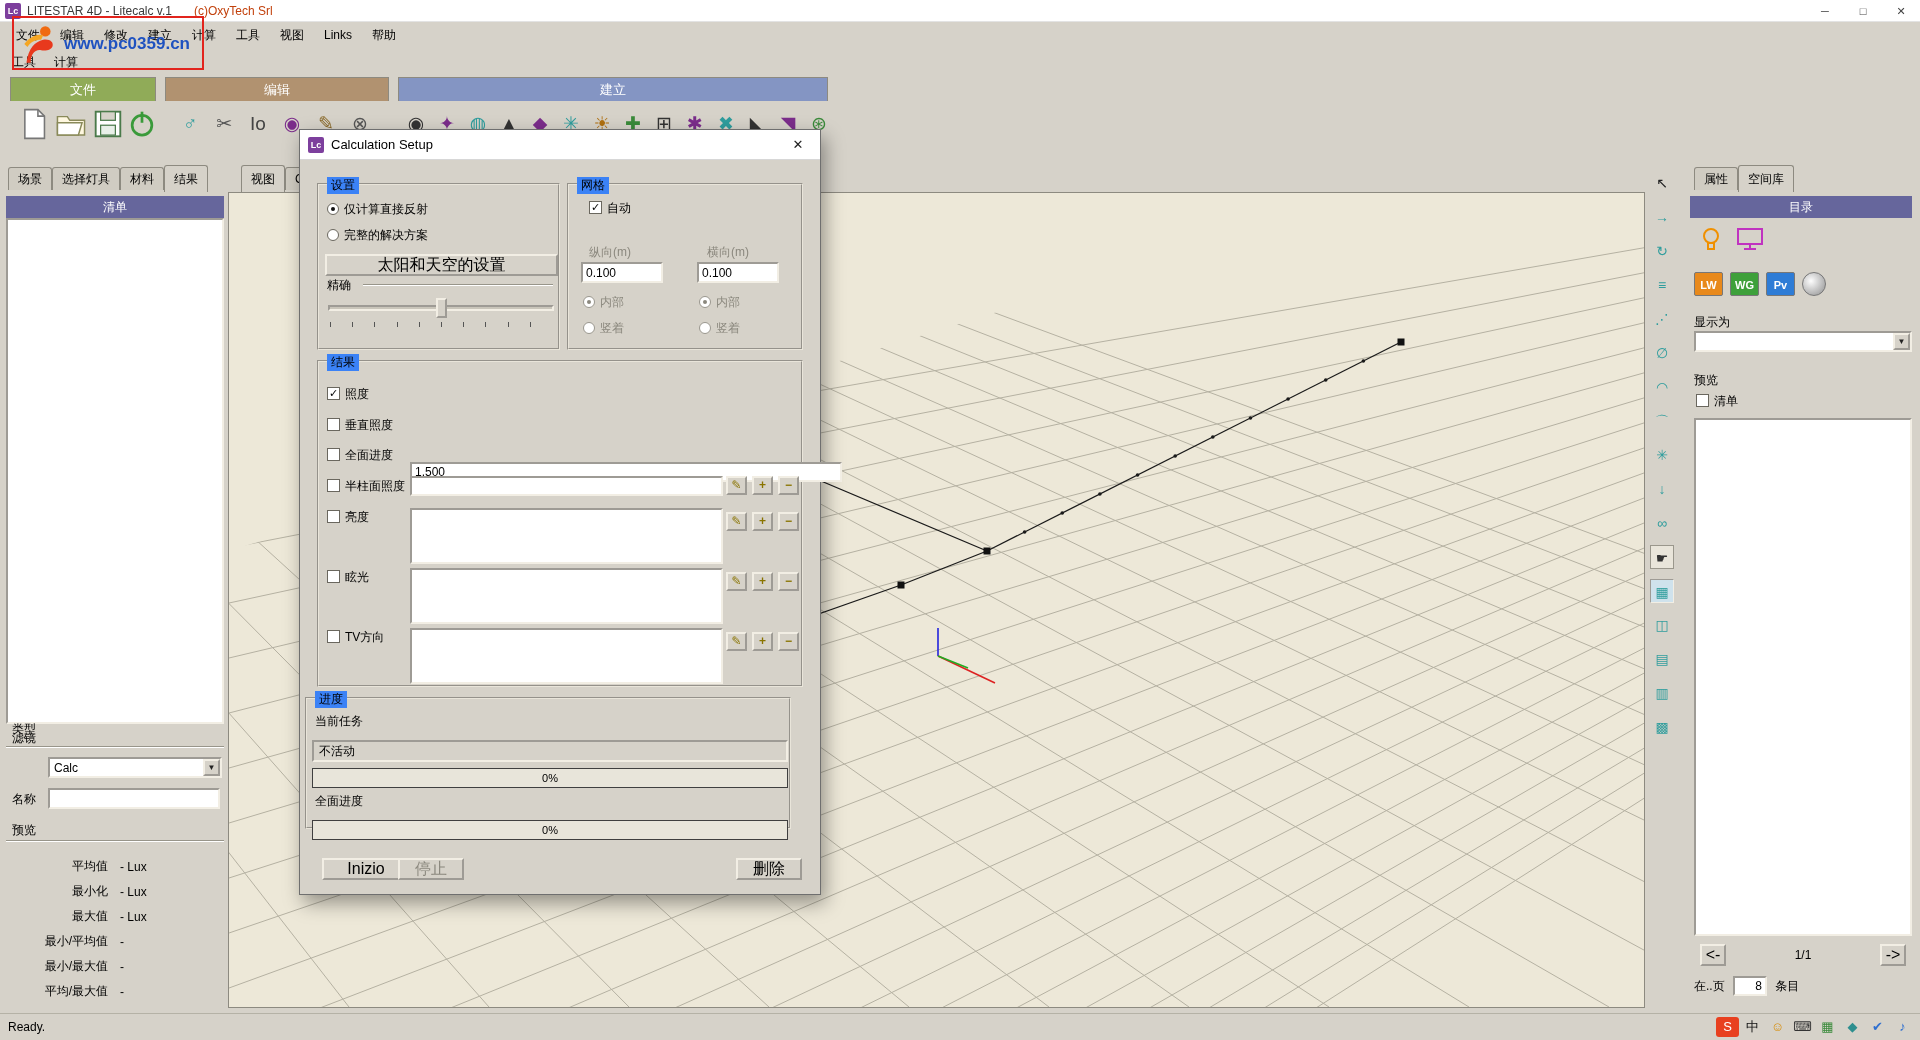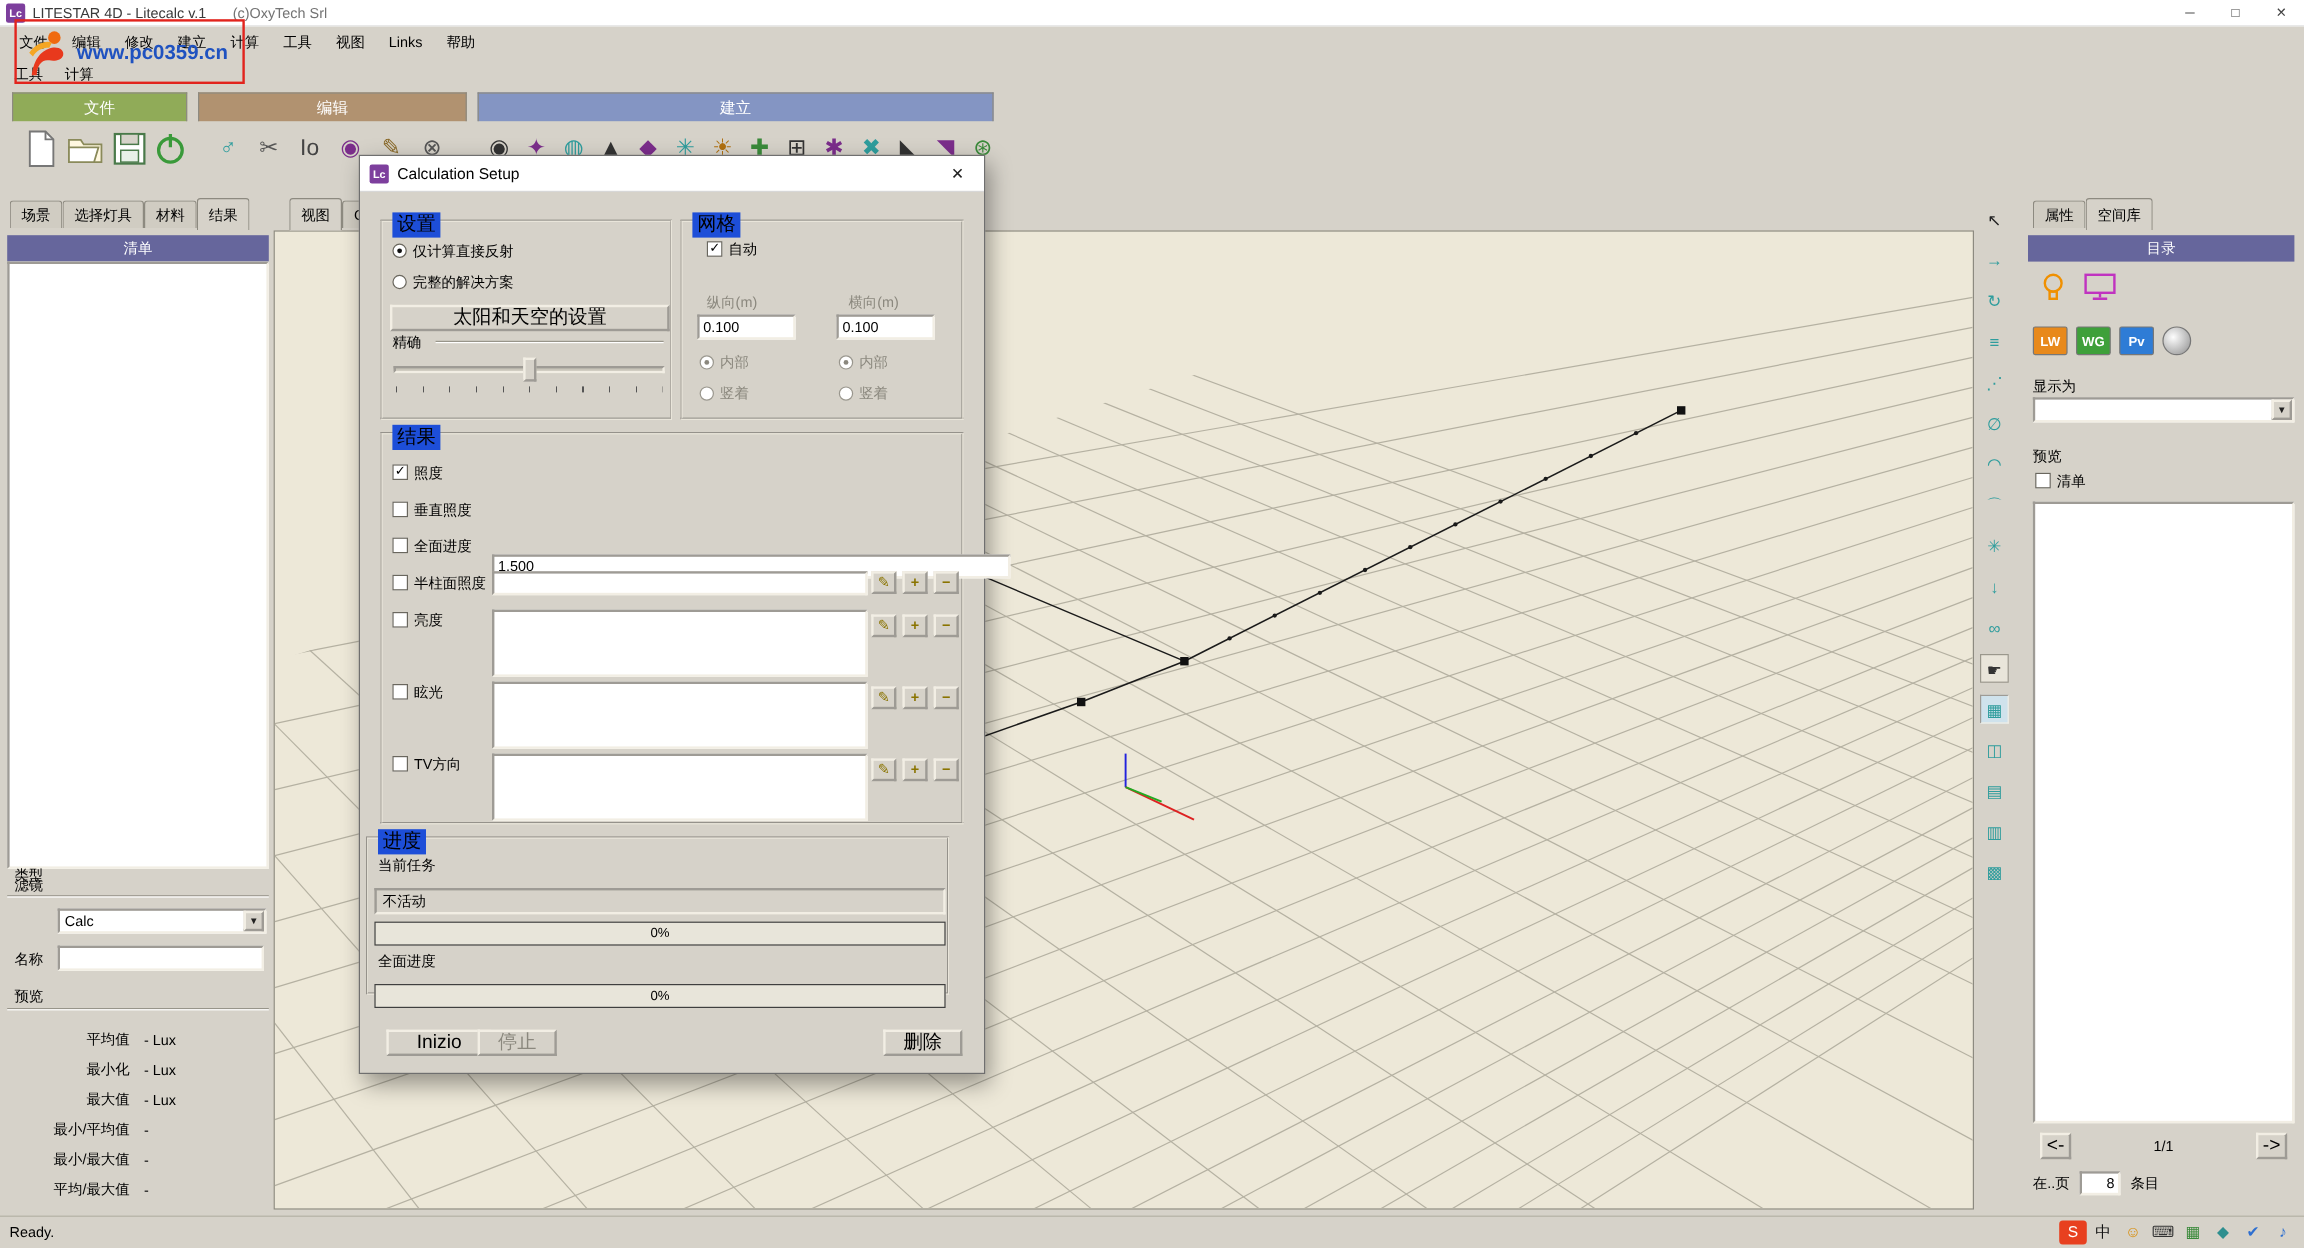--- a/index.html
+++ b/index.html
@@ -7,21 +7,21 @@
   body{position:relative;background:#d6d2c9;color:#000;
        font-family:"Liberation Sans","DejaVu Sans",sans-serif;font-size:12px}
   .abs{position:absolute}
   .etch{height:2px;border-top:1px solid #98958a;border-bottom:1px solid #fff}
 
   
   #titlebar{left:0;top:0;width:1920px;height:22px;background:#fff;border-bottom:1px solid #e3e3e3}
   #app-icon{left:5px;top:3px;width:16px;height:16px;background:#7d3f9d;color:#fff;font-size:9px;
             font-weight:bold;text-align:center;line-height:16px;border-radius:2px}
   #app-title{left:27px;top:4px;font-size:12px;color:#3a3a3a;white-space:nowrap}
-  #app-title .copy{margin-left:22px;color:#737373}
+  #app-title .copy{margin-left:22px;color:#c2410c}
   .wbtn{top:0;width:38px;height:22px;text-align:center;line-height:22px;font-size:11px;color:#444}
 
   
   #menubar{left:0;top:22px;width:1920px;height:26px;display:flex;align-items:center;padding-left:6px}
   .menu-item{padding:0 10px;line-height:26px}
   #quickbar{left:0;top:48px;width:1920px;height:29px;display:flex;align-items:center;gap:18px;padding-left:12px}
   .quick-item{line-height:29px}
 
   
   .rtab{top:77px;height:24px;color:#fff;text-align:center;line-height:24px;font-size:13px;
@@ -98,21 +98,21 @@
 
   
   #dialog{left:299px;top:129px;width:522px;height:766px;background:#d6d2c9;border:1px solid #6f6f6f;
           box-shadow:4px 8px 18px rgba(0,0,0,.38);z-index:100}
   #dlg-title{position:absolute;left:0;top:0;right:0;height:30px;background:#fff;border-bottom:1px solid #d7d7d7}
   #dlg-icon{position:absolute;left:8px;top:7px;width:16px;height:16px;background:#7d3f9d;color:#fff;
             font-size:9px;font-weight:bold;text-align:center;line-height:16px;border-radius:2px}
   #dlg-title-text{position:absolute;left:31px;top:7px;font-size:13px}
   #dlg-close{position:absolute;right:0;top:0;width:44px;height:30px;text-align:center;line-height:30px;font-size:13px;color:#222}
   .grp{position:absolute;border:2px groove #e9e5da}
-  .grp-label{position:absolute;top:-8px;left:8px;background:#1d4ed8;padding:0 4px;font-size:16px}
+  .grp-label{position:absolute;top:-8px;left:8px;background:#3b82f6;padding:0 4px;font-size:12px}
   .row{white-space:nowrap;line-height:15px}
   .cb{display:inline-block;width:13px;height:13px;background:#fff;border:1px solid #6a675e;
       margin-right:5px;vertical-align:-2px;position:relative}
   .cb.checked::after{content:"✓";position:absolute;left:1px;top:-2px;font-size:11px;font-weight:bold}
   .rad{display:inline-block;width:12px;height:12px;border-radius:50%;background:#fff;border:1px solid #6a675e;
        margin-right:5px;vertical-align:-2px;position:relative}
   .rad.checked::after{content:"";position:absolute;left:3px;top:3px;width:4px;height:4px;border-radius:50%;background:#111}
   .dis{color:#8b887e}
   .dis .rad{border-color:#9a978e}
   .dis .rad.checked::after{background:#8b887e}

